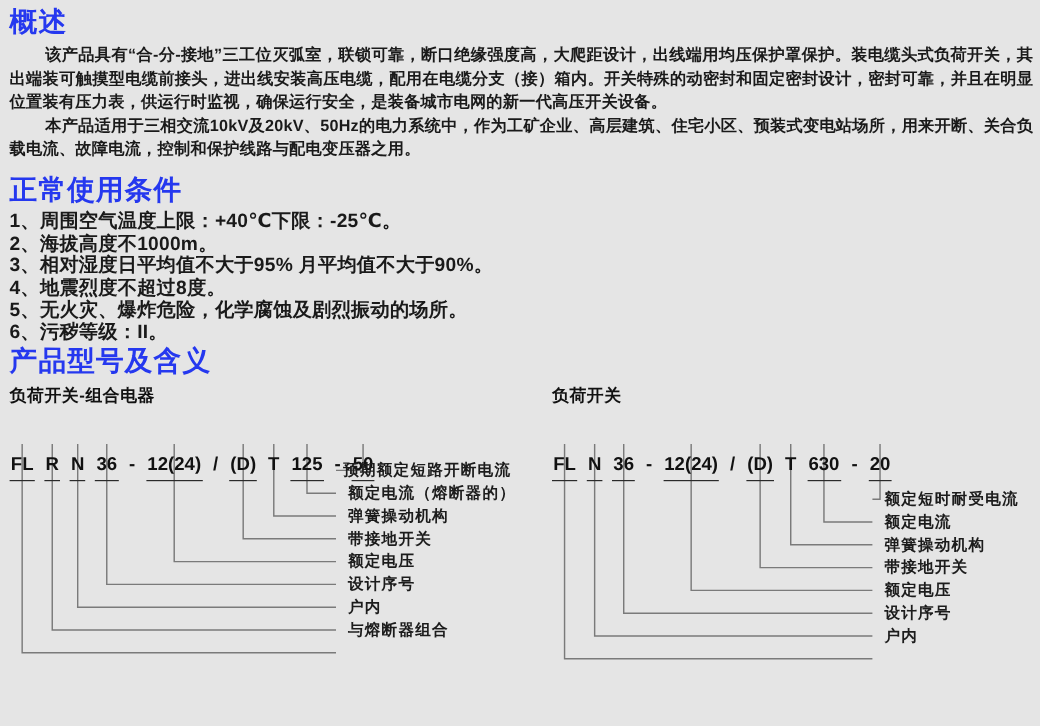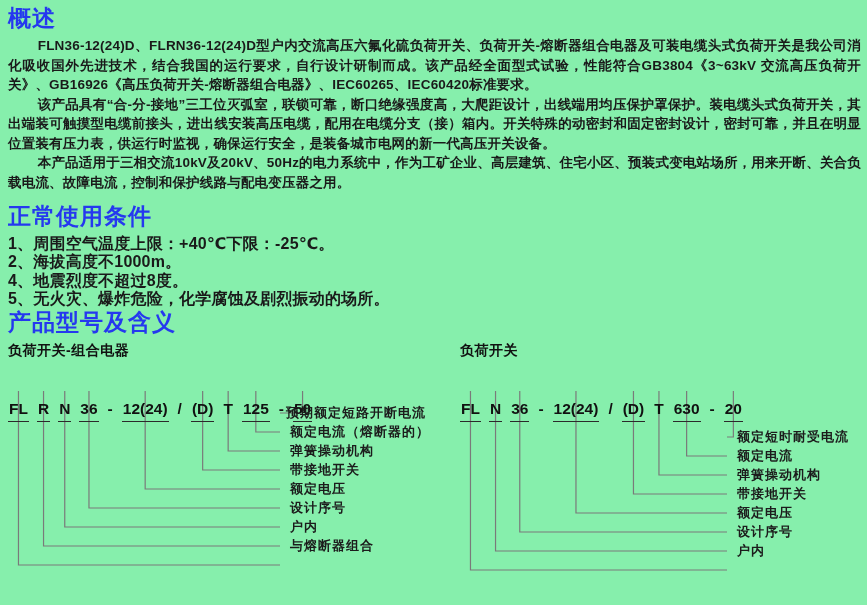--- a/index.html
+++ b/index.html
@@ -9,21 +9,21 @@
     width: 867px;
     height: 605px;
     overflow: hidden;
     font-family: "Liberation Sans", "DejaVu Sans", sans-serif;
   }
   .page {
     width: 867px;
     height: 605px;
     box-sizing: border-box;
     padding: 5px 6px 0 8px;
-    background: #86efac;
+    background: #e5e5e5;
   }
   .section-heading {
     color: #2538ef;
     font-size: 23px;
     font-weight: bold;
     line-height: 1.15;
     margin: 0 0 5px 0;
     letter-spacing: 1px;
   }
   .section-heading.mt1 { margin-top: 11px; }
@@ -91,32 +91,33 @@
   }
 </style>
 </head>
 <body>
 
 <div class="page">
 
   <h1 class="section-heading">概述</h1>
 
   <div class="body-text">
-    <p>FLN36-12(24)D、FLRN36-12(24)D型户内交流高压六氟化硫负荷开关、负荷开关-熔断器组合电器及可装电缆头式负荷开关是我公司消化吸收国外先进技术，结合我国的运行要求，自行设计研制而成。该产品经全面型式试验，性能符合GB3804《3~63kV 交流高压负荷开关》、GB16926《高压负荷开关-熔断器组合电器》、IEC60265、IEC60420标准要求。</p>
     <p>该产品具有“合-分-接地”三工位灭弧室，联锁可靠，断口绝缘强度高，大爬距设计，出线端用均压保护罩保护。装电缆头式负荷开关，其出端装可触摸型电缆前接头，进出线安装高压电缆，配用在电缆分支（接）箱内。开关特殊的动密封和固定密封设计，密封可靠，并且在明显位置装有压力表，供运行时监视，确保运行安全，是装备城市电网的新一代高压开关设备。</p>
     <p>本产品适用于三相交流10kV及20kV、50Hz的电力系统中，作为工矿企业、高层建筑、住宅小区、预装式变电站场所，用来开断、关合负载电流、故障电流，控制和保护线路与配电变压器之用。</p>
   </div>
 
   <h1 class="section-heading mt1">正常使用条件</h1>
 
   <div>
     <div class="cond-item">1、周围空气温度上限：+40℃下限：-25℃。</div>
     <div class="cond-item">2、海拔高度不1000m。</div>
+    <div class="cond-item">3、相对湿度日平均值不大于95% 月平均值不大于90%。</div>
     <div class="cond-item">4、地震烈度不超过8度。</div>
     <div class="cond-item">5、无火灾、爆炸危险，化学腐蚀及剧烈振动的场所。</div>
+    <div class="cond-item">6、污秽等级：II。</div>
   </div>
 
   <h1 class="section-heading mt2">产品型号及含义</h1>
 
   <div class="diagrams-row">
     <div class="diagram diagram-0" id="diagram-0" style="height: 239px;">
         <div class="diagram-title">负荷开关-组合电器</div>
         <div class="model-row">
           <span class="seg u">FL</span>
           <span class="seg u">R</span>

